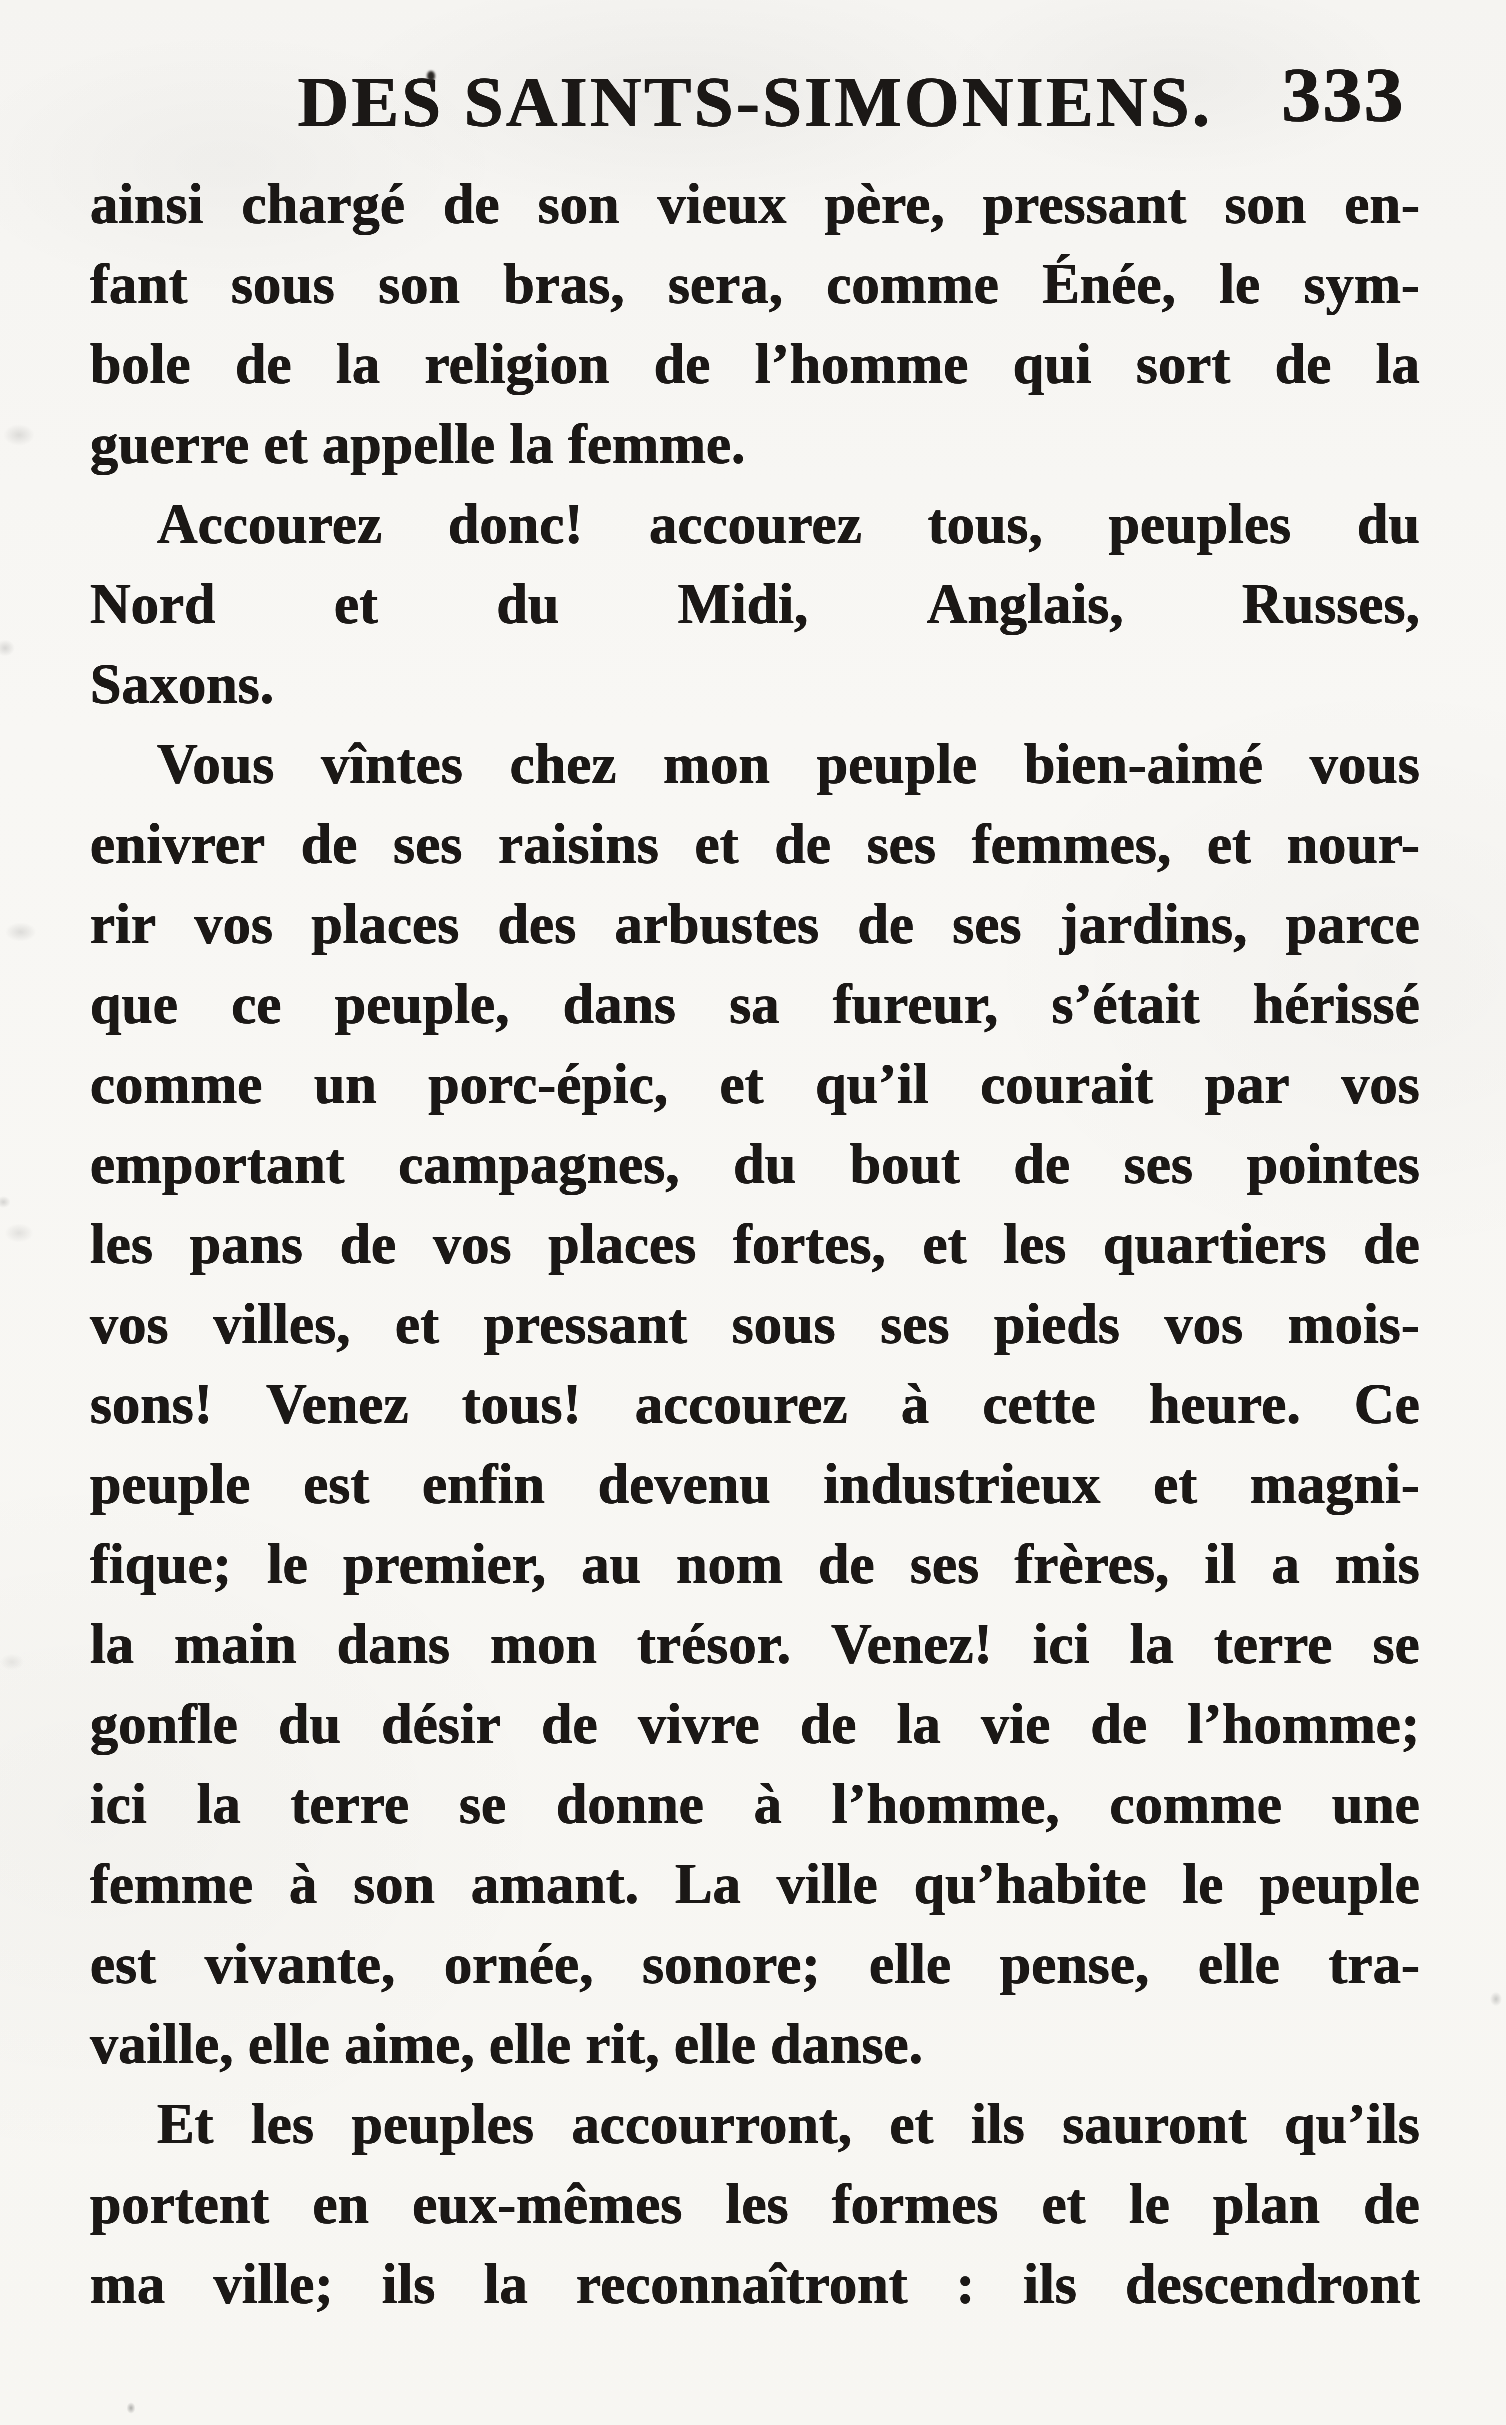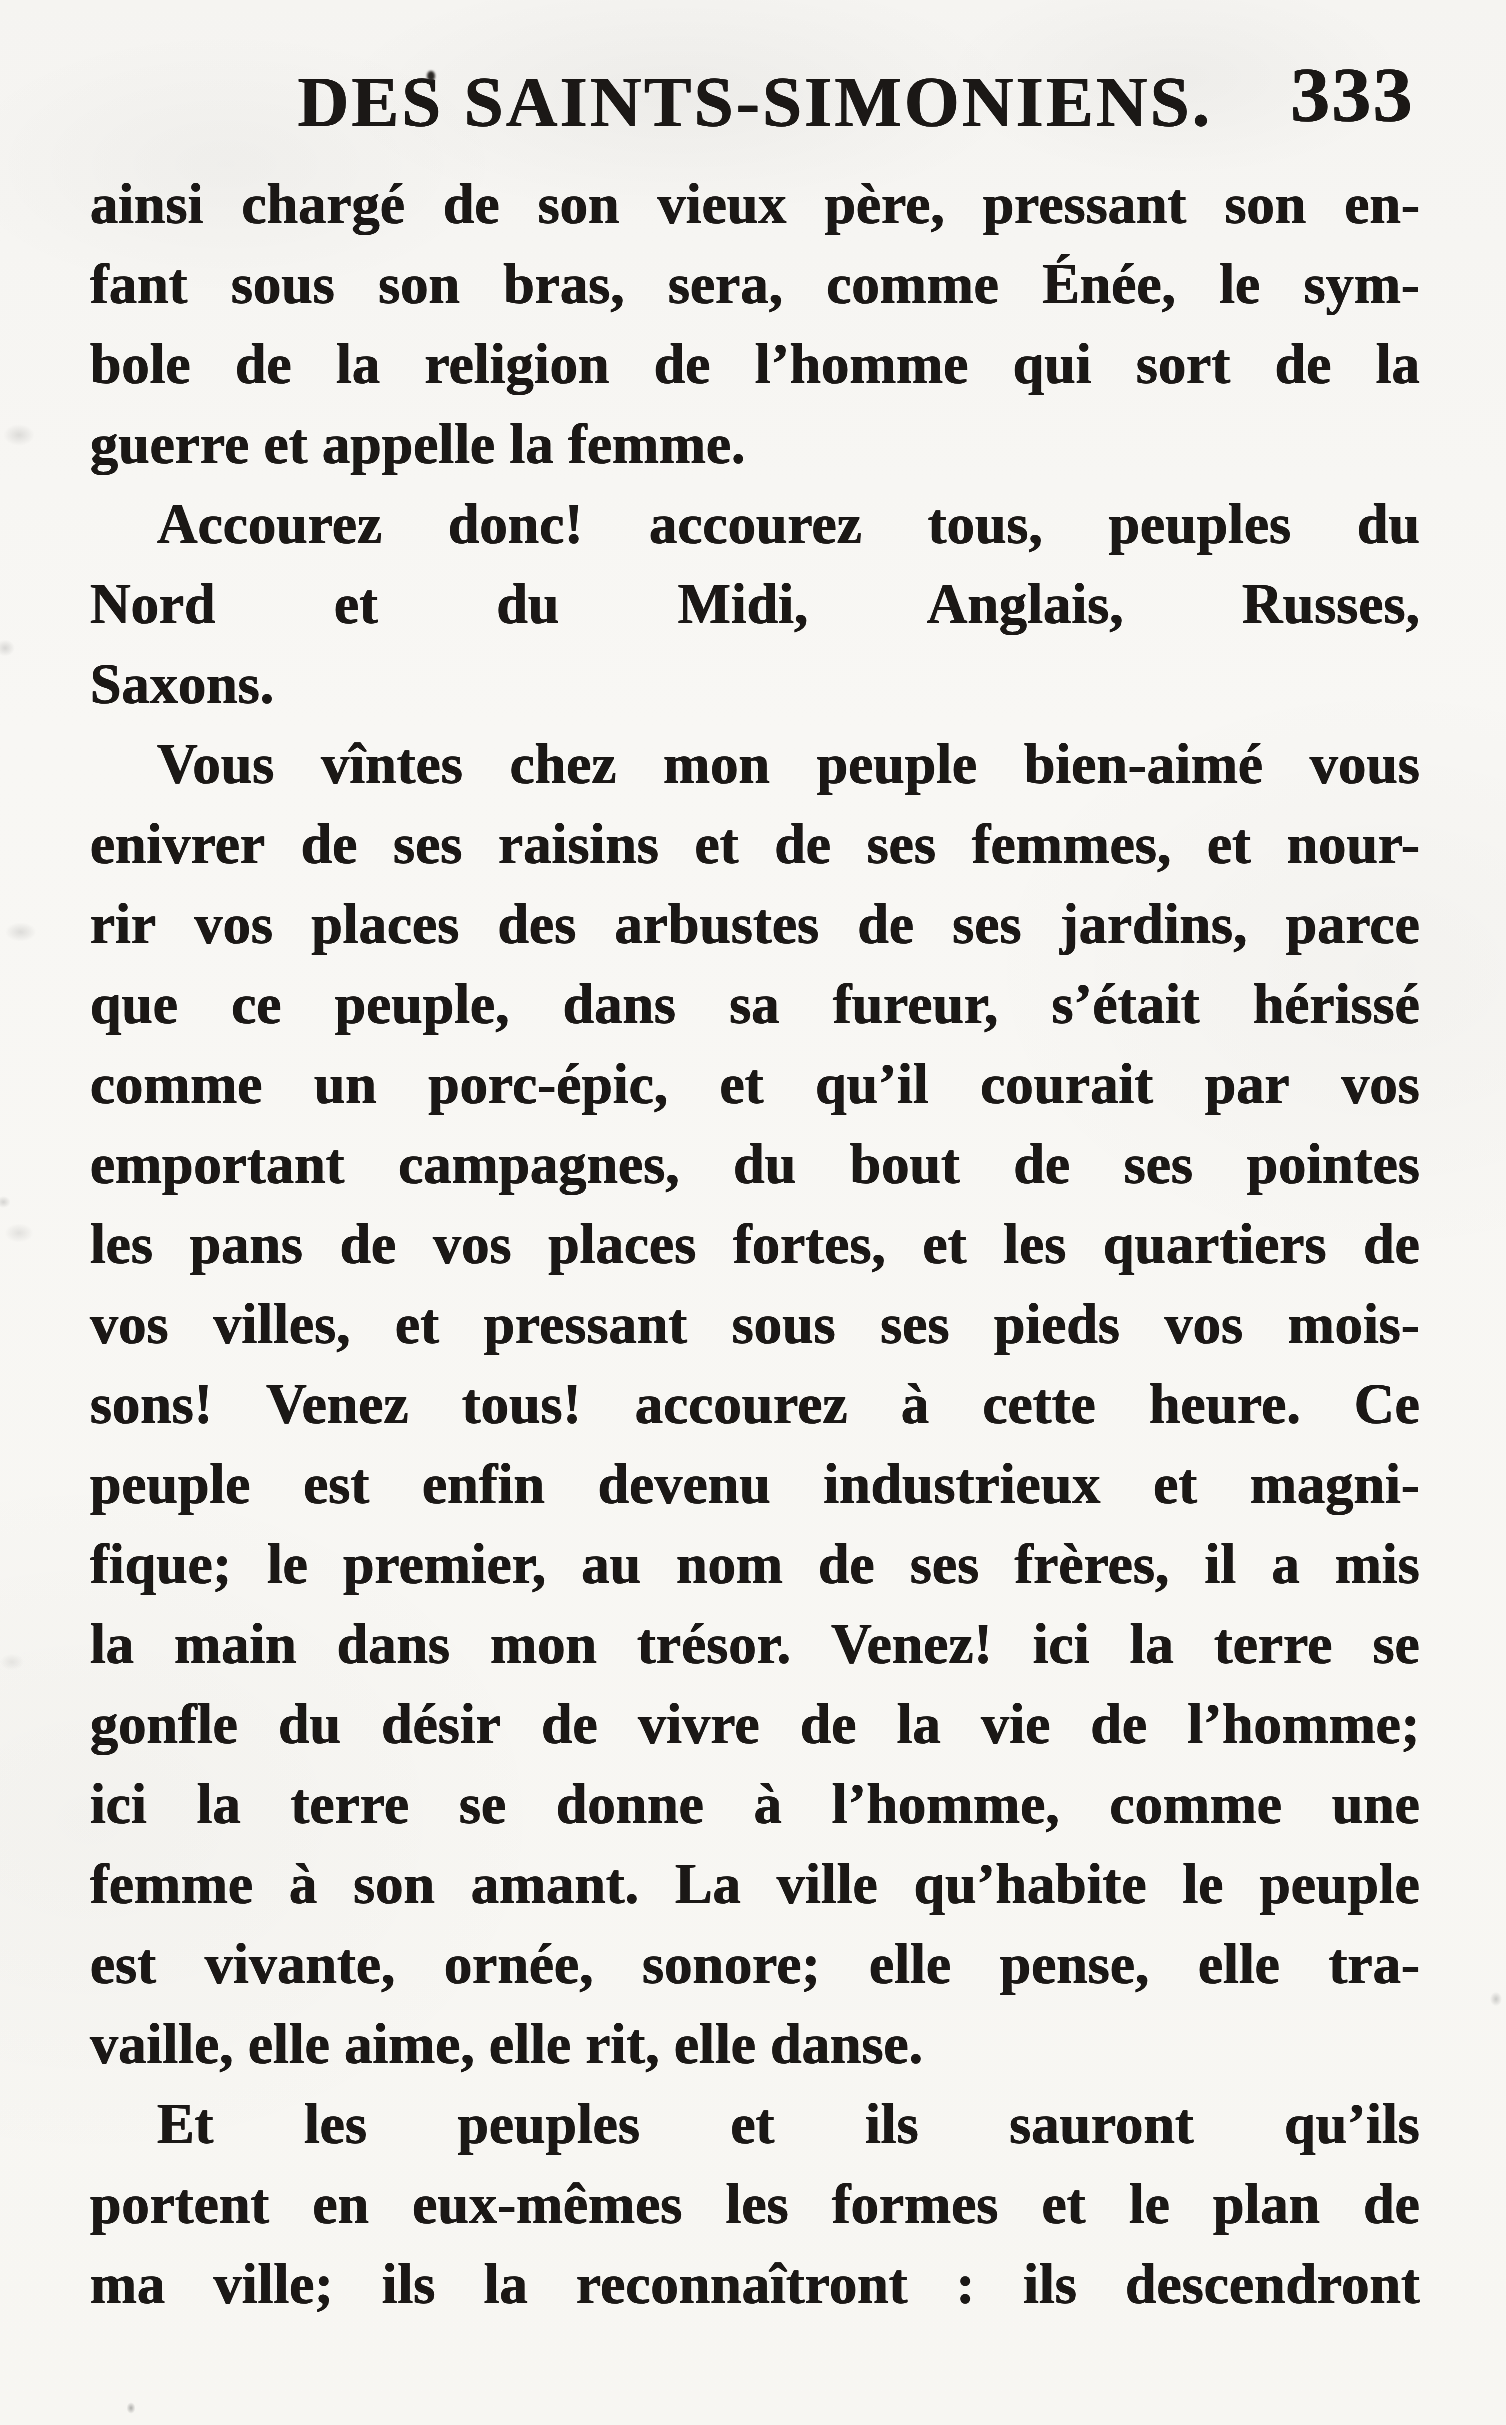--- a/index.html
+++ b/index.html
@@ -41,21 +41,21 @@
     text-align: center;
     font-size: 71px;
     line-height: 1;
     letter-spacing: 2.6px;
     font-weight: 400;
     white-space: nowrap;
   }
 
   .page-number {
     position: absolute;
-    right: 6px;
+    right: 15px;
     top: 55px;
     font-size: 79px;
     line-height: 1;
     letter-spacing: 1.7px;
     white-space: nowrap;
   }
 
   
   .ink {
     text-shadow: 0.4px 0 0 currentColor, -0.3px 0 0 currentColor, 0 0.3px 0 currentColor;
@@ -330,20 +330,21 @@
       <span>elle</span>
       <span>pense,</span>
       <span>elle</span>
       <span>tra-</span>
     </div>
     <div class="line">vaille, elle aime, elle rit, elle danse.</div>
     <div class="line j ind">
       <span>Et</span>
       <span>les</span>
       <span>peuples</span>
+      <span>accourront,</span>
       <span>et</span>
       <span>ils</span>
       <span>sauront</span>
       <span>qu’ils</span>
     </div>
     <div class="line j">
       <span>portent</span>
       <span>en</span>
       <span>eux-mêmes</span>
       <span>les</span>

